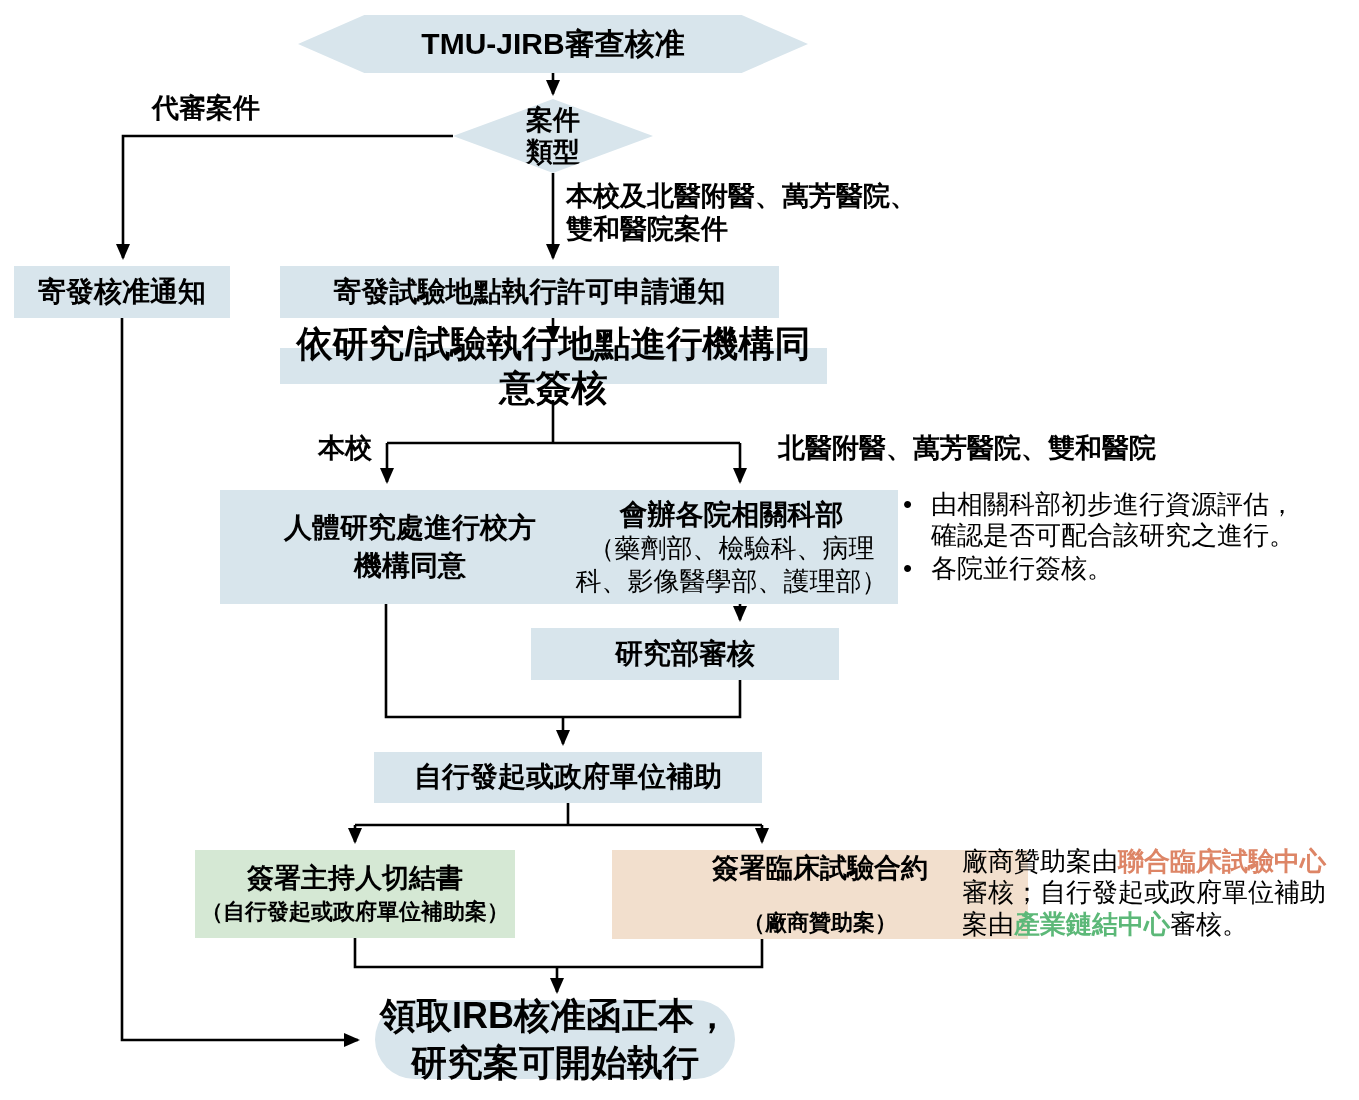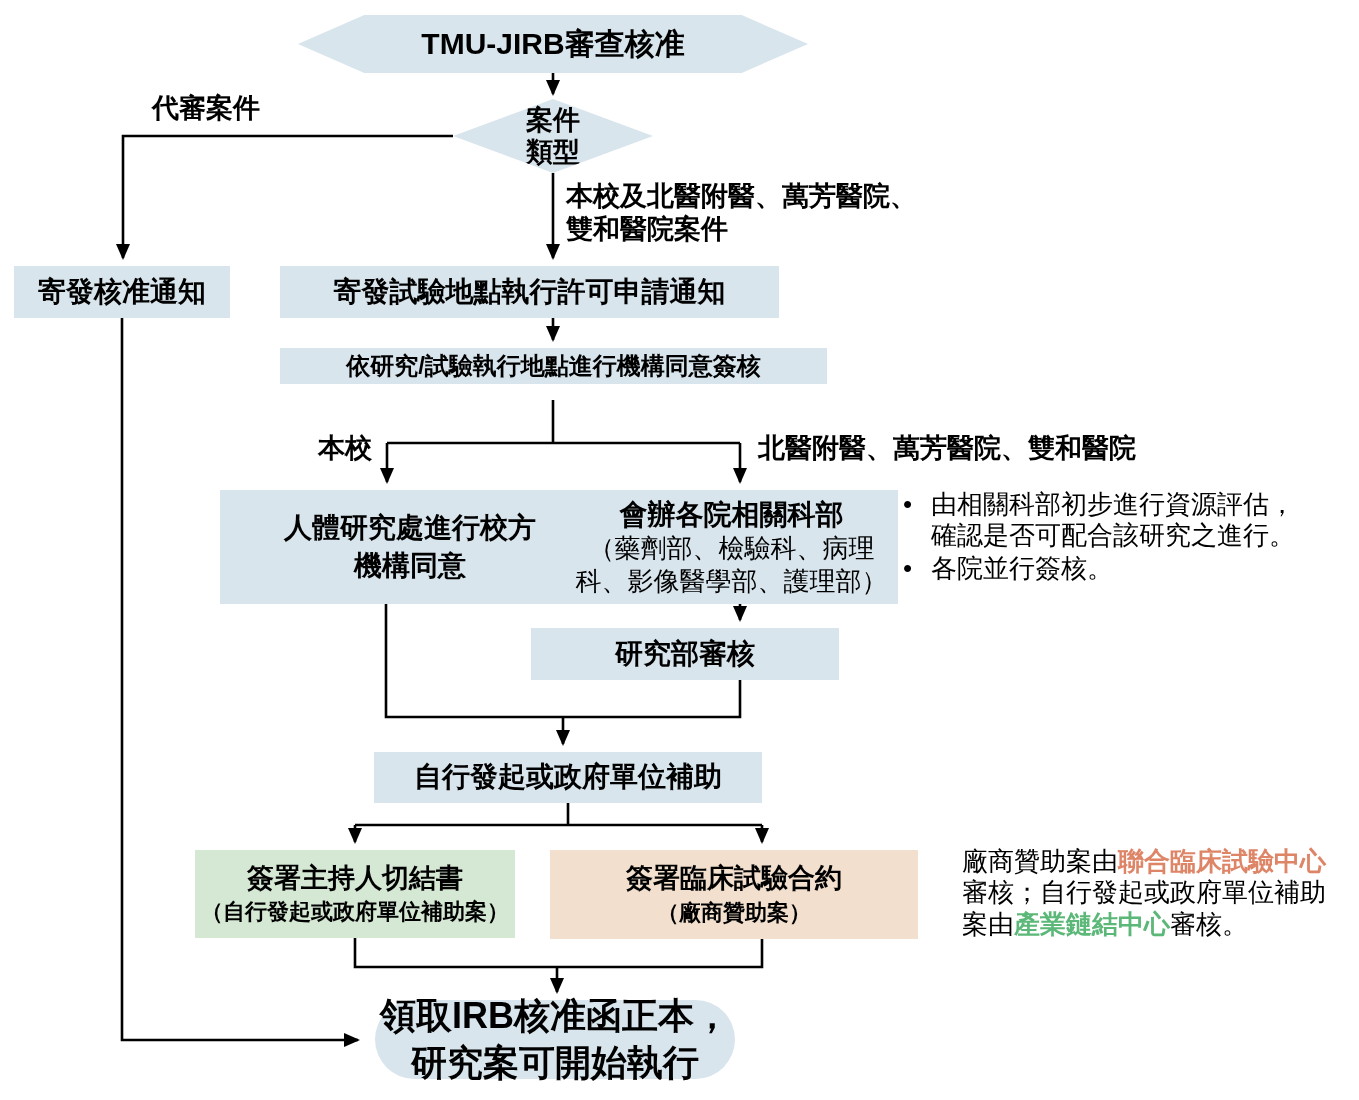--- a/index.html
+++ b/index.html
@@ -20,37 +20,37 @@
   .hexagon{
     left:298px;top:15px;width:510px;height:58px;font-size:30px;
     clip-path:polygon(0 50%,13% 0,87% 0,100% 50%,87% 100%,13% 100%);
   }
   .diamond{
     left:453px;top:99px;width:200px;height:74px;font-size:27px;line-height:1.2;
     clip-path:polygon(50% 0,100% 50%,50% 100%,0 50%);
   }
   .box-notify-proxy{left:14px;top:266px;width:216px;height:52px;font-size:28px;}
   .box-notify-site{left:280px;top:266px;width:499px;height:52px;font-size:28px;}
-  .box-by-location{left:280px;top:348px;width:547px;height:36px;font-size:24px;}
+  .box-by-location{left:280px;top:348px;width:547px;height:36px;font-size:36px;}
   .box-hrpo{left:220px;top:490px;width:380px;height:114px;font-size:28px;line-height:1.35;}
   .box-depts{left:565px;top:490px;width:333px;height:114px;}
   .box-depts .dept-title{font-size:28px;font-weight:bold;line-height:1.25;}
   .box-depts .dept-sub{font-size:26px;font-weight:normal;line-height:1.25;}
   .box-research{left:531px;top:628px;width:308px;height:52px;font-size:28px;}
   .box-complete{left:374px;top:752px;width:388px;height:51px;font-size:28px;}
   .box-pi{left:195px;top:850px;width:320px;height:88px;}
-  .box-contract{left:550px;top:850px;width:368px;height:89px;}
+  .box-contract{left:612px;top:850px;width:416px;height:89px;justify-content:space-between;}
   .line-main{font-size:27px;font-weight:bold;line-height:1.35;}
   .line-paren{font-size:22px;font-weight:bold;line-height:1.45;}
   .oval{left:375px;top:1000px;width:360px;height:79px;border-radius:42px;font-size:36px;line-height:1.3;}
   .edge-label{position:absolute;z-index:2;font-weight:bold;font-size:27px;line-height:1.25;white-space:nowrap;}
   .lbl-proxy{left:152px;top:92px;}
   .lbl-main-case{left:566px;top:180px;line-height:1.23;}
   .lbl-campus{left:318px;top:432px;}
-  .lbl-hospitals{left:758px;top:432px;}
+  .lbl-hospitals{left:778px;top:432px;}
   .notes{position:absolute;z-index:2;font-size:26px;font-weight:normal;line-height:1.2;}
   .dept-notes{left:903px;top:489px;width:456px;}
   .bullet-item{display:flex;margin-bottom:2px;}
   .bullet-marker{width:28px;flex:none;}
   .bullet-text{flex:1;}
   .sponsor-note{left:962px;top:846px;width:400px;line-height:1.21;}
   .seg-orange{color:var(--accent-orange,#dd8566);font-weight:bold;}
   .seg-green{color:var(--accent-green,#5cb878);font-weight:bold;}
 </style>
 </head>

